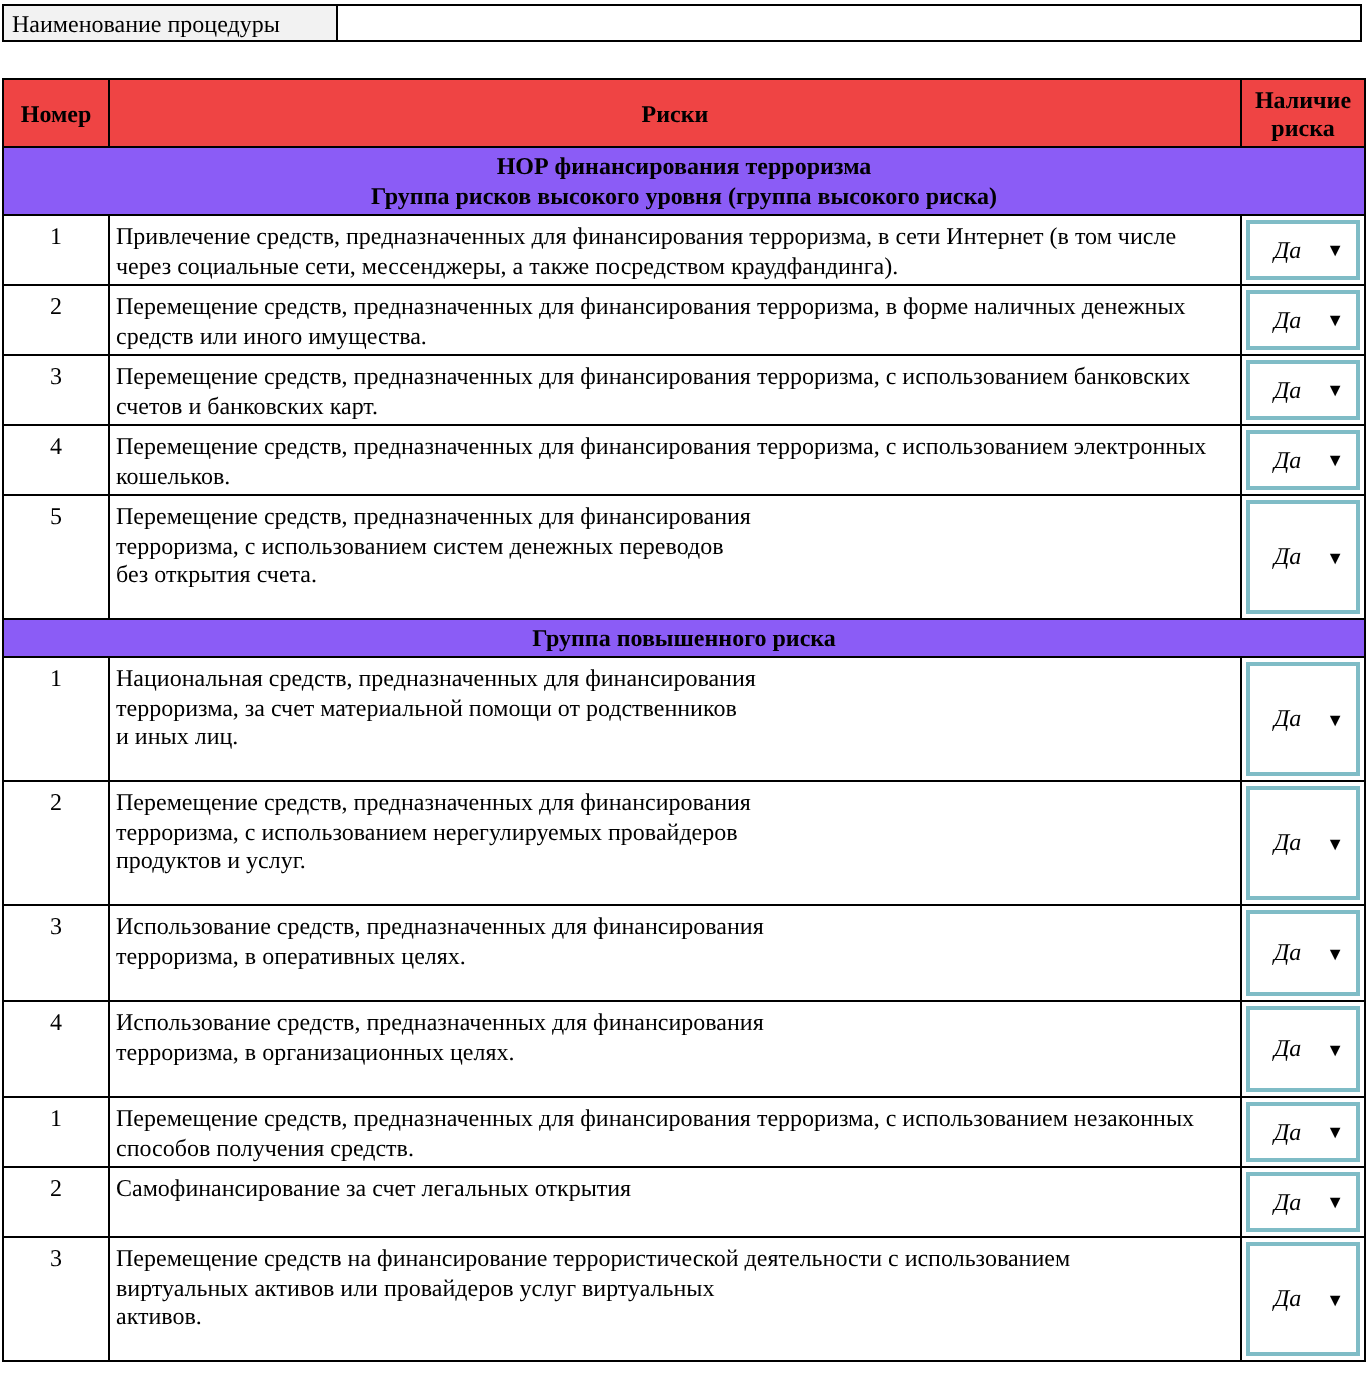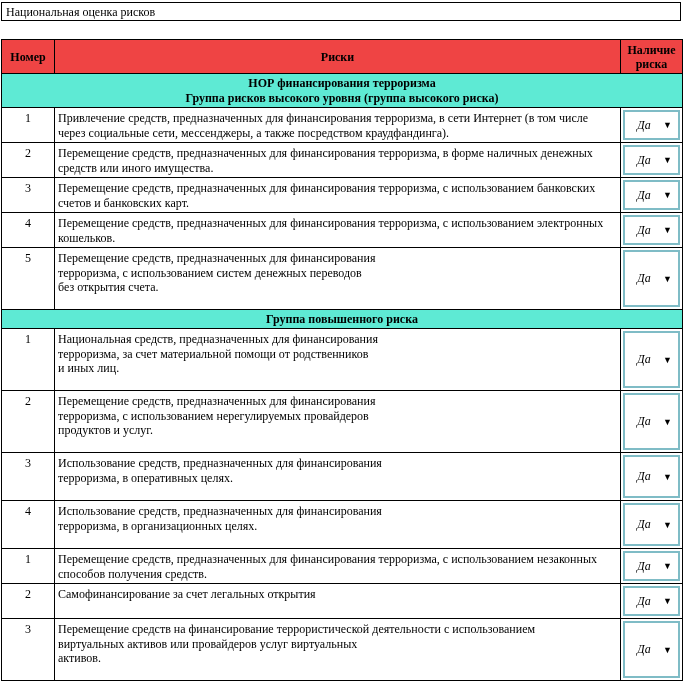--- a/index.html
+++ b/index.html
@@ -13,33 +13,33 @@
   .proc .val { flex:1; padding:2px 4px; line-height:14px; }
 
   table.risks { position:absolute; left:1px; top:39px; width:681px;
                 border-collapse:collapse; table-layout:fixed; }
   table.risks td, table.risks th { border:1px solid #000; padding:0; vertical-align:top; }
   col.c-num { width:53px; }
   col.c-risk { width:566px; }
   col.c-sel { width:62px; }
 
   th { background:#ef4444; font-weight:bold; height:33px; vertical-align:middle !important; text-align:center; line-height:14px; }
-  tr.group td { background:#5eead4; font-weight:bold; text-align:center; line-height:15px; padding:2px 0 1px 0; }
+  tr.group td { background:#8b5cf6; font-weight:bold; text-align:center; line-height:15px; padding:2px 0 1px 0; }
   td.num { text-align:center; padding-top:3px !important; }
   td.txt { padding:3px 3px 2px 3px !important; line-height:14.5px; white-space:pre-line; }
   td.sel { padding:2px !important;font-style:italic; }
   .dd { border:2px solid #7fbcc6; box-sizing:border-box; display:flex; align-items:center;
         justify-content:space-between; padding:0 6px 0 12px; height:100%; min-height:30px; background:#fff; cursor:pointer; }
   .dd .arrow { font-size:9px; }
 </style>
 </head>
 <body>
 
 <div class="proc">
-  <div class="val">Национальная оценка рисков</div>
+  <div class="lbl">Наименование процедуры</div>
 </div>
 
 <table class="risks">
   <colgroup>
       <col class="c-num">
       <col class="c-risk">
       <col class="c-sel">
     </colgroup>
   <thead>
     <tr>

